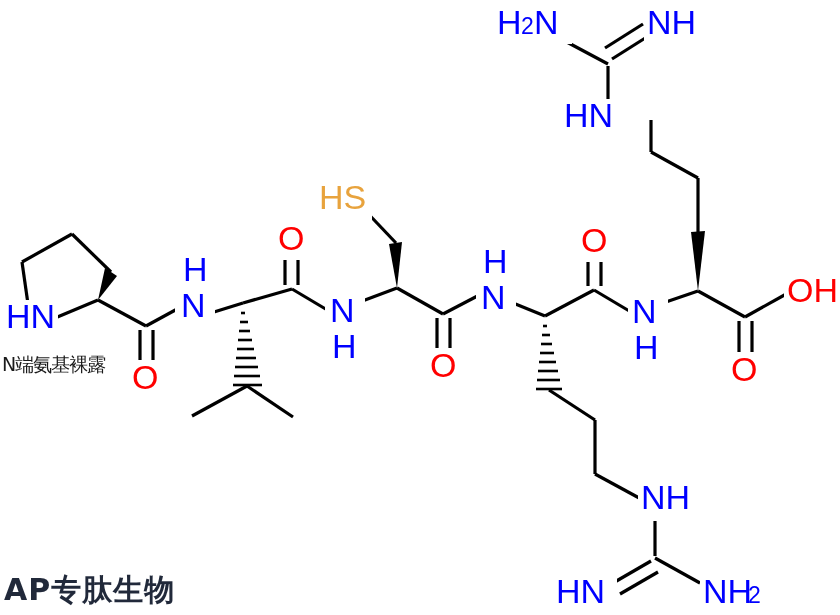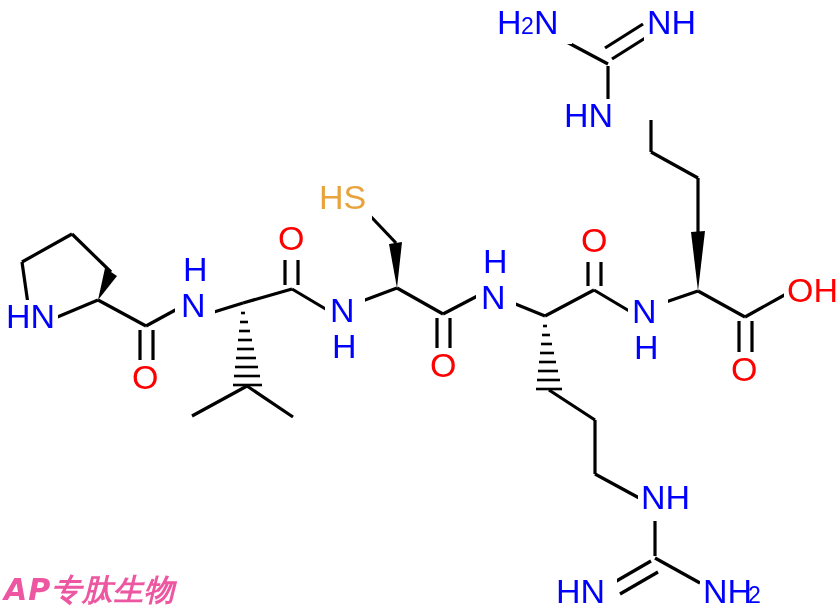--- a/index.html
+++ b/index.html
@@ -60,25 +60,24 @@
     font-size: 19px;
     color: #1a1a1a;
     white-space: nowrap;
     letter-spacing: -1px;
   }
   .watermark {
     position: absolute;
     font-family: "DejaVu Sans", sans-serif;
     font-size: 30px;
     font-weight: 700;
-    color: #ec4899;
+    color: #0f172a;
     opacity: 0.92;
     white-space: nowrap;
     letter-spacing: 1px;
-    font-style: italic;
   }
 </style>
 </head>
 <body>
 
 <div id="canvas">
 
   <svg class="structure" viewBox="0 0 840 615">
 
     <g>
@@ -286,16 +285,17 @@
       <text class="atom o-atom" x="787" y="293">OH</text>
     </g>
 
     <g>
       <rect x="728" y="352" width="38" height="38" fill="#ffffff"></rect>
       <text class="atom o-atom" x="731" y="372">O</text>
     </g>
 
   </svg>
 
+  <div class="cn-label" style="left:2px; top:352px;">N端氨基裸露</div>
 
   <div class="watermark" style="left:4px; top:570px;">AP专肽生物</div>
 
 </div>
 
 </body></html>

